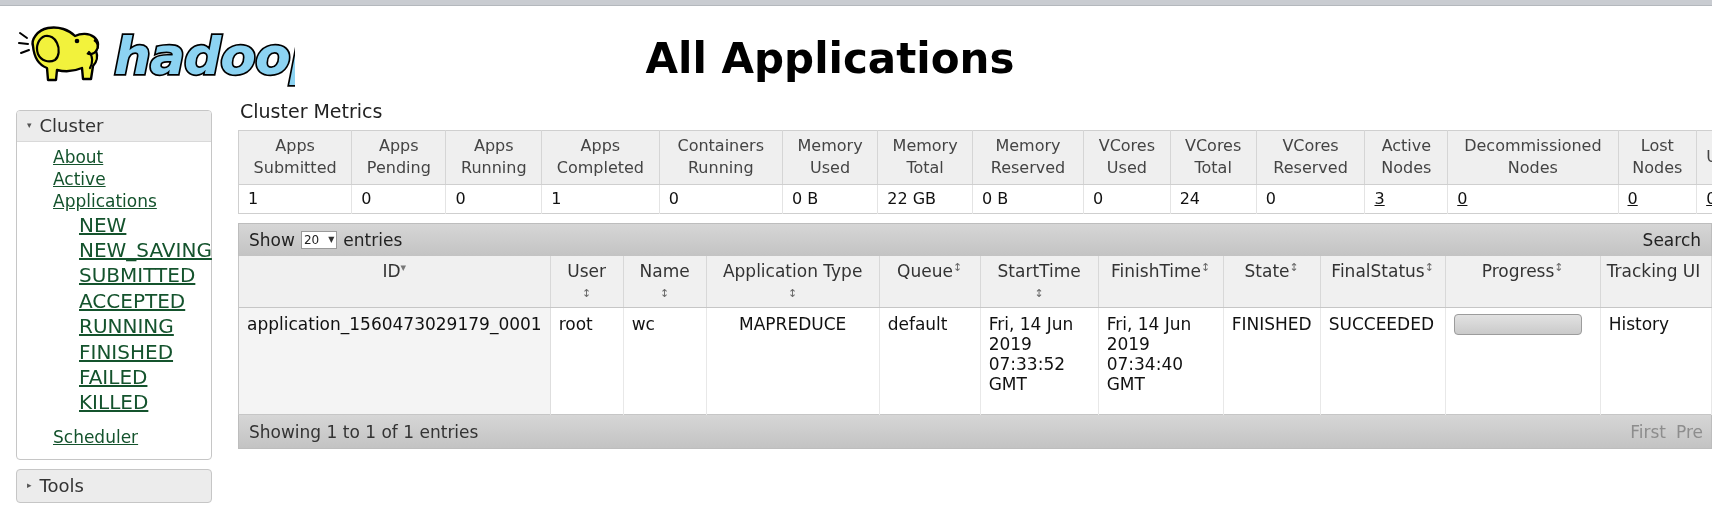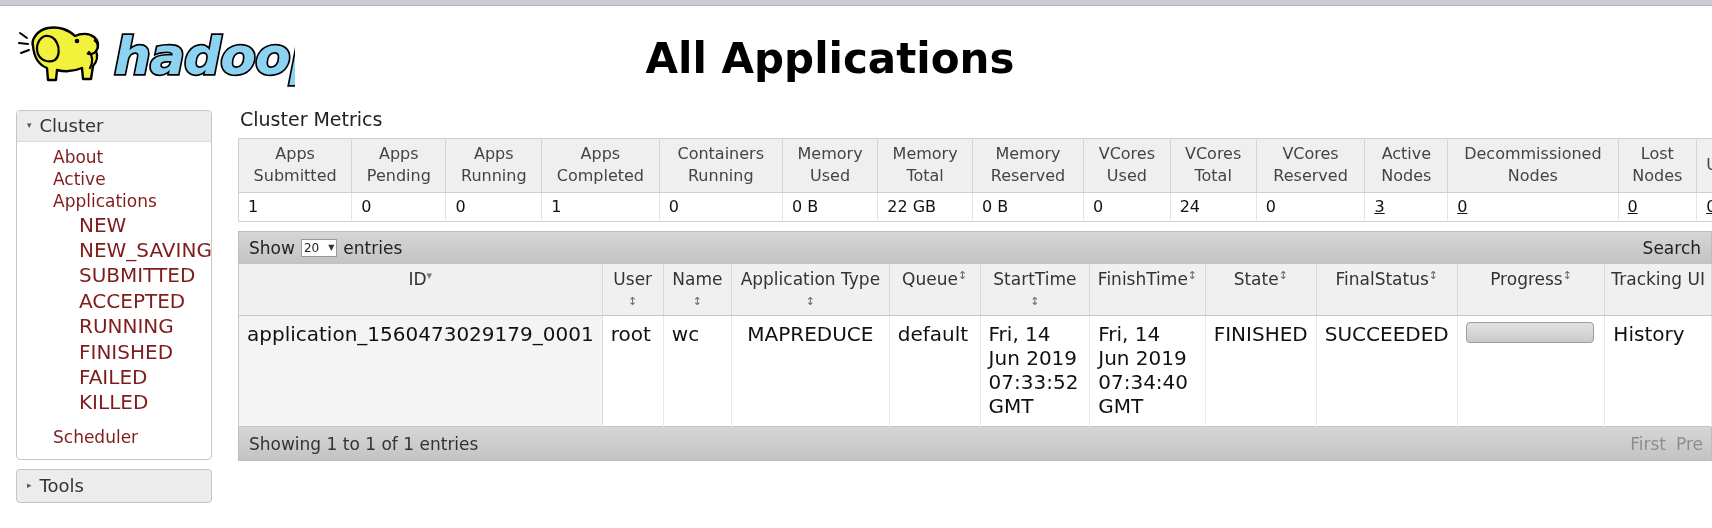--- a/index.html
+++ b/index.html
@@ -78,21 +78,22 @@
     font-size: 9px;
     color: #555;
     line-height: 1;
     display: inline-block;
   }
   .nav-body {
     padding: 5px 0 10px 0;
   }
   .nav-link {
     display: block;
-    color: #7f1d1d;
+    color: #14532d;
+    text-decoration: underline;
     font-size: 17px;
     line-height: 1.17;
     padding: 1px 0 1px 36px;
     white-space: nowrap;
     cursor: pointer;
   }
   .nav-link.sub {
     padding-left: 62px;
     font-size: 20px;
   }
@@ -109,21 +110,21 @@
     padding: 5px 6px 6px 10px;
     font-size: 18px;
     color: #333;
     display: flex;
     align-items: center;
     gap: 8px;
   }
   
   #content {
     position: absolute;
-    left: 238px; top: 108px;
+    left: 238px; top: 100px;
     width: 1474px;
   }
   #metrics-title {
     font-size: 19px;
     color: #222;
     margin: 0 0 8px 2px;
     font-weight: normal;
   }
   table.grid {
     border-collapse: collapse;
@@ -236,21 +237,21 @@
     font-size: 11px;
     color: #666;
     line-height: 1.05;
     display: inline-block;
     padding-top: 1px;
   }
   .sortmark.both::after { content: "\2195"; }
   .sortmark.desc::after { content: "\25BE"; color:#777; }
   #apps-table td {
     border-right: 1px solid #e8e8e8;
-    font-size: 20px;
+    font-size: 17px;
     color: #111;
     padding: 6px 8px 8px 8px;
     vertical-align: top;
     background: #fff;
   }
   #apps-table td.idcell {
     background: #f4f4f4;
     border-right: 1px solid #dedede;
   }
   #apps-table tr.datarow td { height: 92px; }

